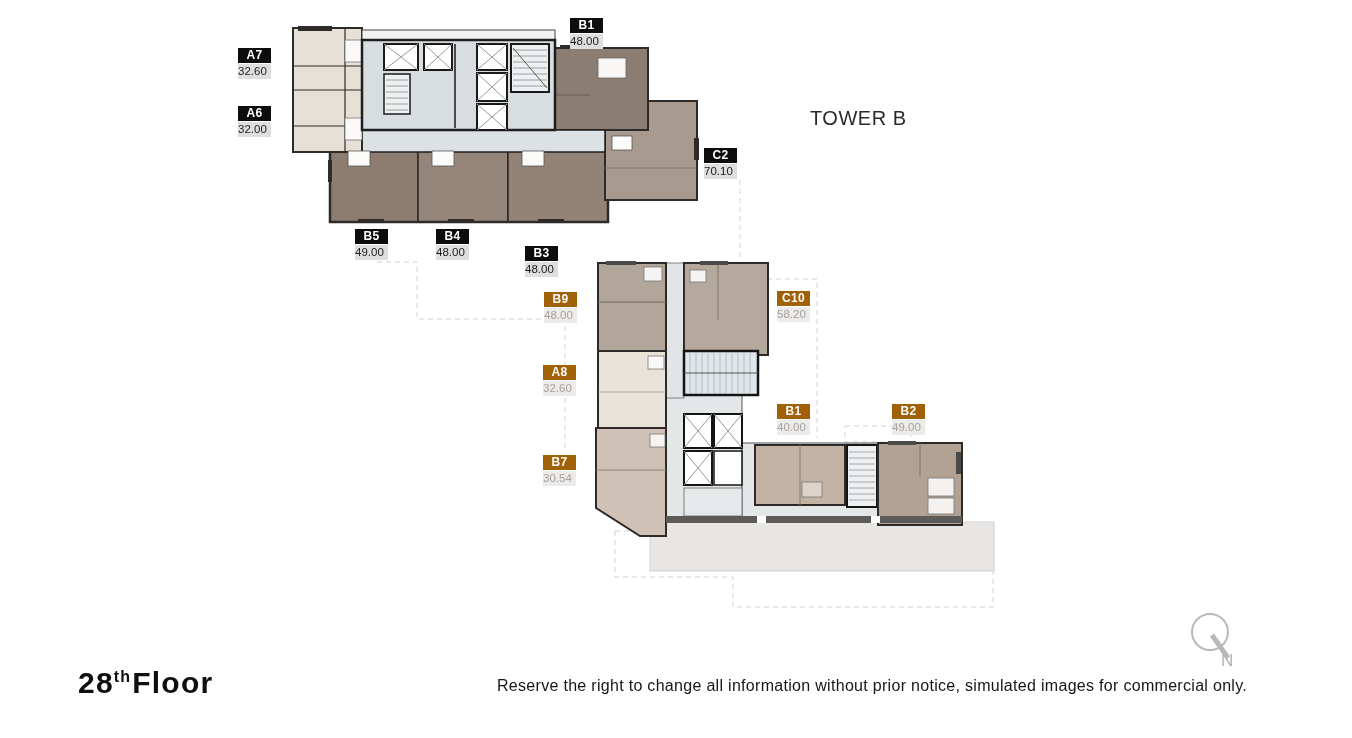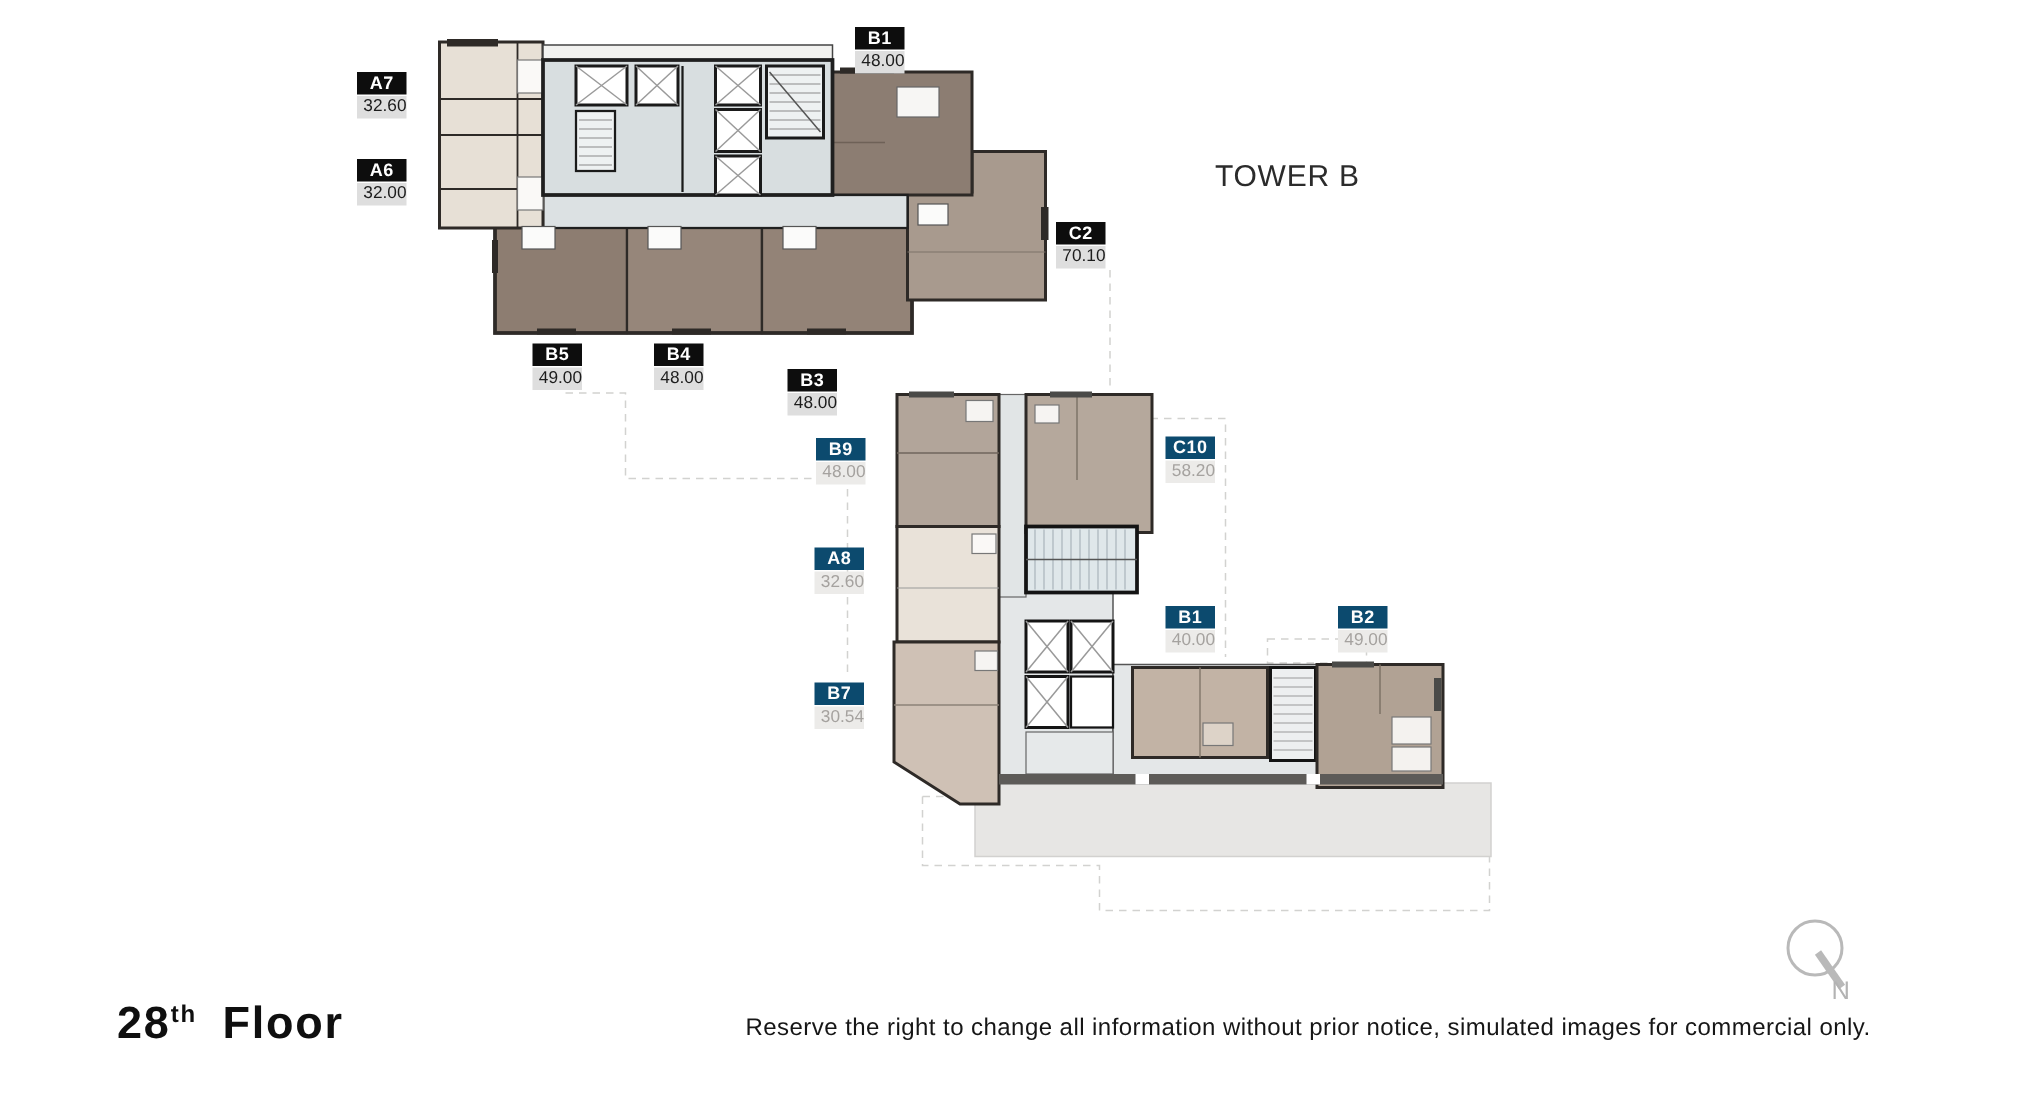--- a/index.html
+++ b/index.html
@@ -3,33 +3,33 @@
 <meta charset="utf-8">
 <style>
   html,body{margin:0;padding:0;background:#ffffff;}
   .canvas{position:relative;width:1352px;height:738px;background:#ffffff;overflow:hidden;
           font-family:"Liberation Sans",sans-serif;}
   .plan-svg{position:absolute;left:0;top:0;}
 
   
   .ulabel{position:absolute;width:33px;}
   .ulabel .uid{height:15px;line-height:15px;text-align:center;font-size:12px;font-weight:bold;letter-spacing:.3px;}
-  .ulabel .uarea{height:15px;line-height:15px;text-align:right;font-size:11.5px;margin-top:1px;}
+  .ulabel .uarea{height:15px;line-height:15px;text-align:left;font-size:11.5px;margin-top:1px;}
   .ulabel.dark .uid{background:#0d0d0d;color:#ffffff;}
   .ulabel.dark .uarea{background:#dedede;color:#1c1c1c;}
-  .ulabel.gray .uid{background:#0c4a6e;color:#fdfdfd;}
+  .ulabel.gray .uid{background:#a16207;color:#fdfdfd;}
   .ulabel.gray .uarea{background:#ecebe9;color:#a5a29f;}
 
   .tower-title{position:absolute;font-size:20px;letter-spacing:.5px;color:#2b2b2b;white-space:nowrap;}
   .tower-title.a{color:#909090;}
 
   .floor-title{position:absolute;left:78px;top:666px;font-size:30px;font-weight:bold;
                color:#0f0f0f;letter-spacing:1.2px;white-space:nowrap;}
   .floor-title sup{font-size:16px;vertical-align:super;line-height:0;margin-top:44px;}
-  .floor-title .fw{margin-left:17px;}
+  .floor-title .fw{margin-left:1px;}
 
   .disclaimer{position:absolute;left:497px;top:677px;font-size:16px;color:#161616;
               letter-spacing:.3px;white-space:nowrap;}
 
   .compass-n{position:absolute;left:1221px;top:651px;font-size:17px;color:#b3b3b3;}
 </style>
 </head>
 <body>
 
 <div class="canvas">

